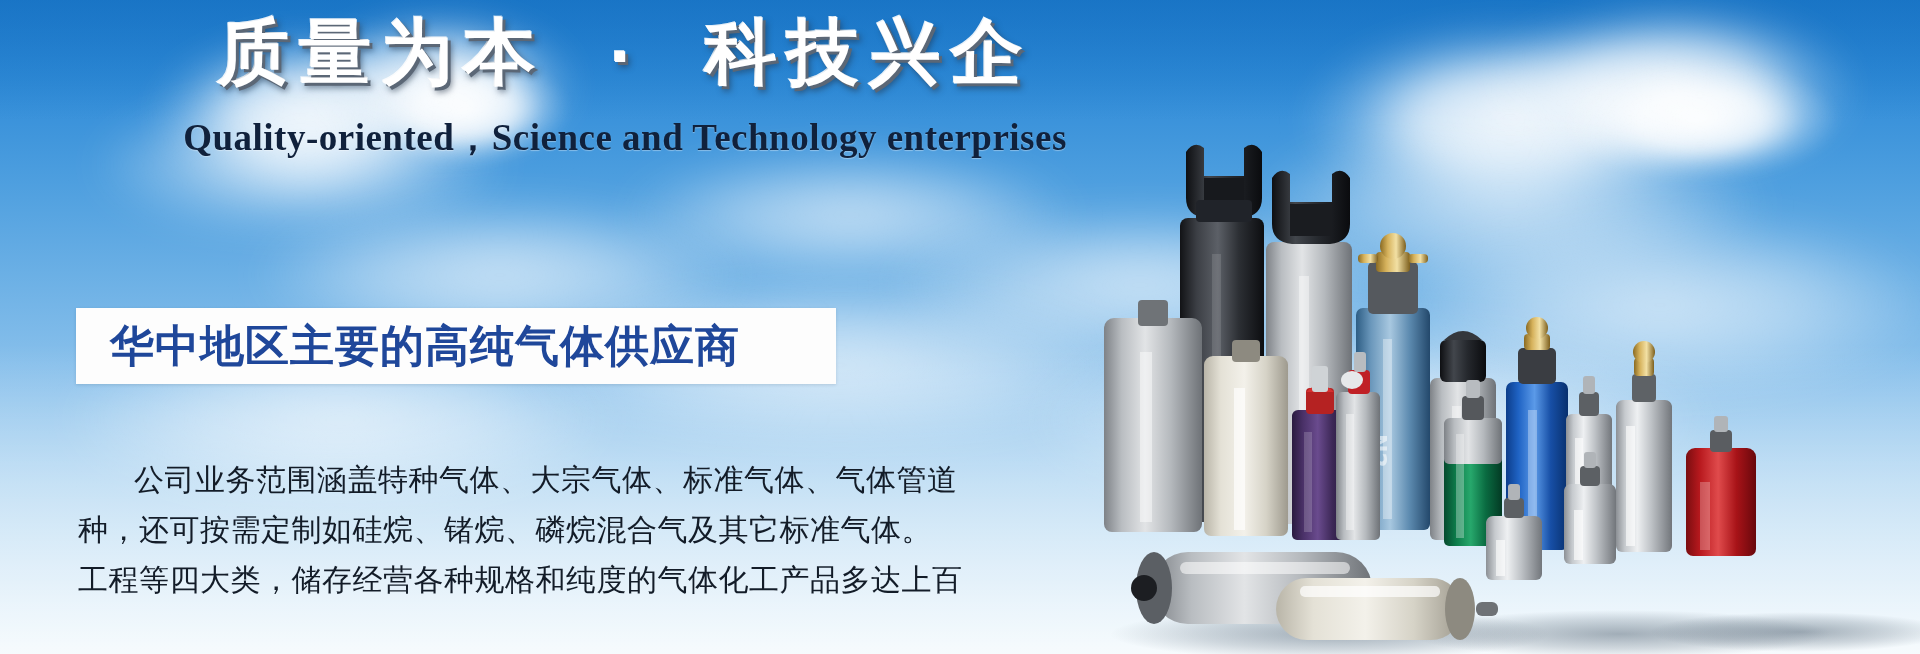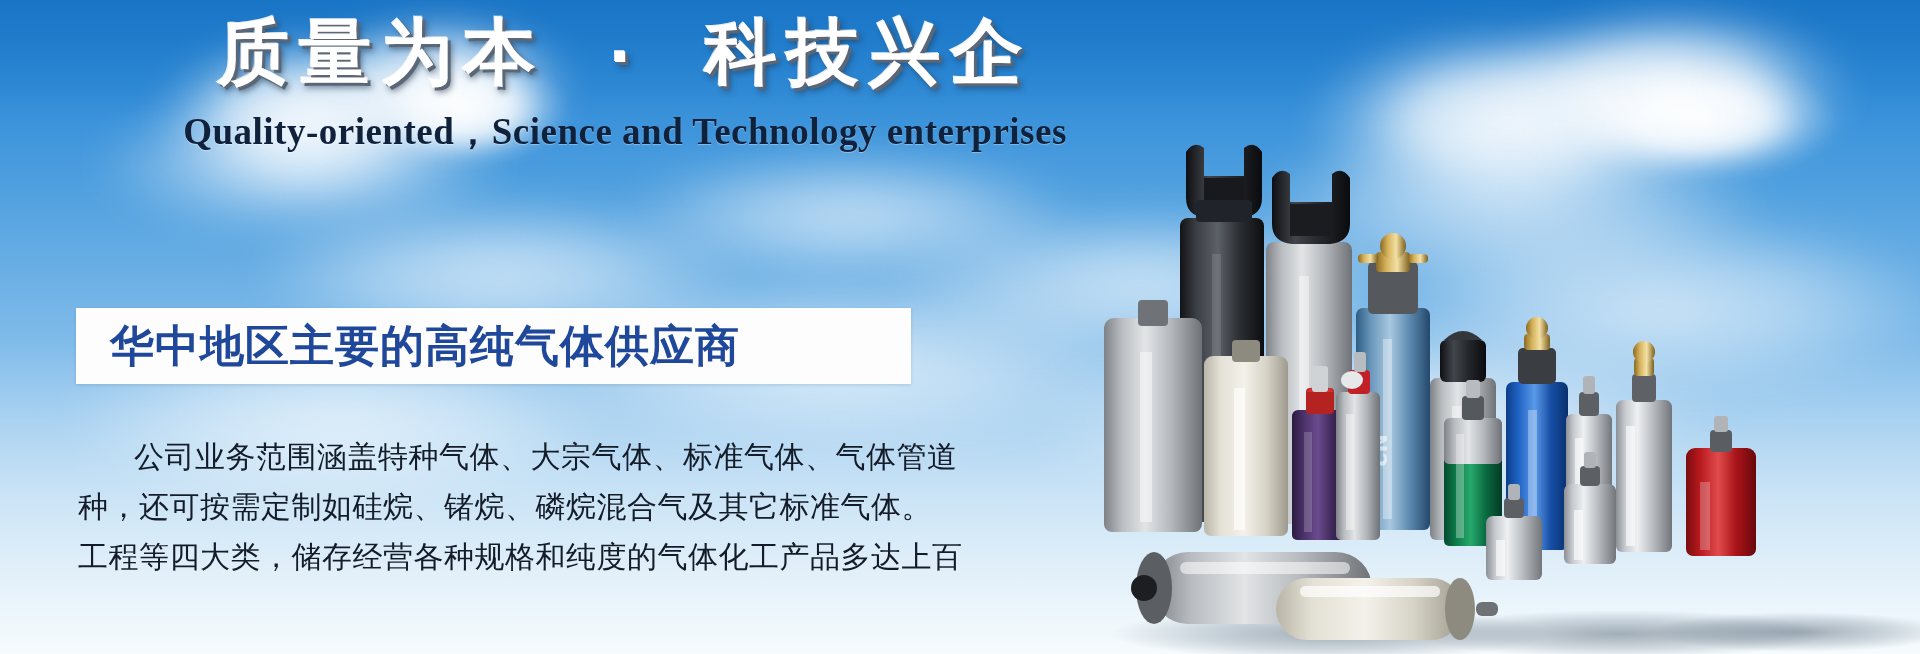--- a/index.html
+++ b/index.html
@@ -77,36 +77,36 @@
     line-height: 1.12;
     color: #ffffff;
     letter-spacing: 10px;
     white-space: nowrap;
     text-shadow:
        3px 3px 0 #5b6776,
        4px 5px 6px rgba(30,45,65,0.55),
       -1px -1px 0 rgba(255,255,255,0.9);
   }
   .subhead {
-    margin-top: 8px;
+    margin-top: 14px;
     font-family: "Liberation Serif", "DejaVu Serif", serif;
     font-weight: bold;
     font-size: 37px;
     color: #10213c;
     white-space: nowrap;
     letter-spacing: 0.5px;
     text-shadow: 0 1px 1px rgba(255,255,255,0.35);
   }
 
   
   .highlight-bar {
     position: absolute;
     left: 76px;
     top: 308px;
-    width: 835px;
+    width: 760px;
     height: 76px;
     background: #fdfdfd;
     box-shadow: 0 1px 3px rgba(30,60,90,0.16);
     display: flex;
     align-items: center;
     z-index: 6;
   }
   .highlight-text {
     font-family: "DejaVu Sans", "Liberation Sans", sans-serif;
     font-weight: bold;
@@ -124,21 +124,21 @@
     top: 432px;
     width: 800px;
     z-index: 6;
     font-family: "DejaVu Serif", "Liberation Serif", serif;
     font-size: 30px;
     line-height: 50px;
     color: #131c28;
     letter-spacing: 0.5px;
   }
   .paragraph .line { white-space: nowrap; }
-  .paragraph .line.indent { padding-left: 56px; }
+  .paragraph .line.indent { padding-left: 56px; margin-top: 23px; }
 
   
   .cylinders {
     position: absolute;
     right: 0;
     bottom: 0;
     width: 820px;
     height: 520px;
     z-index: 5;
   }

